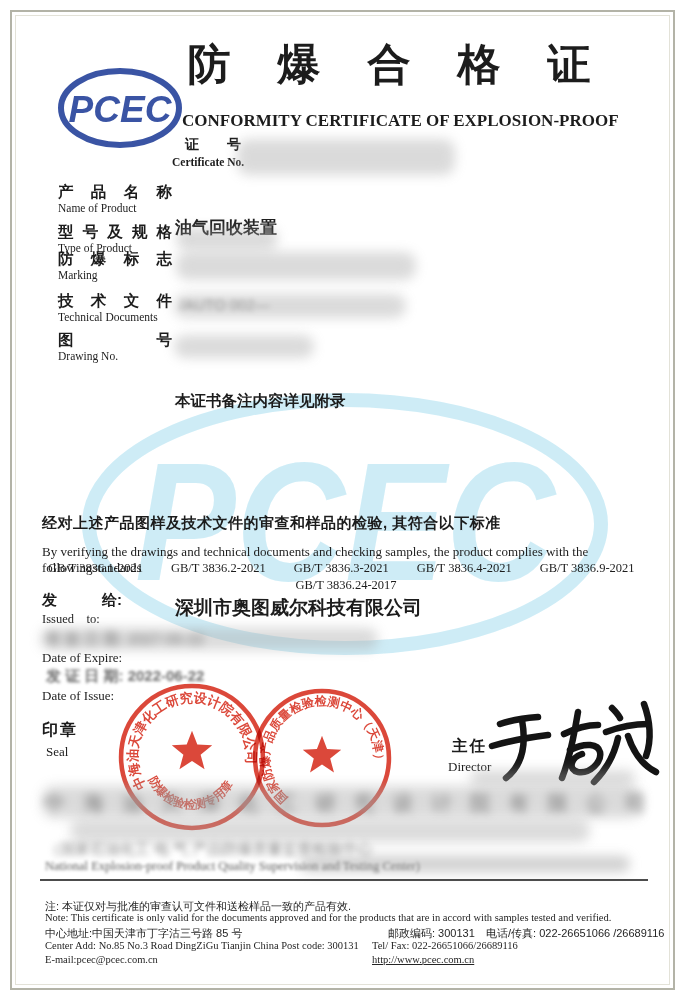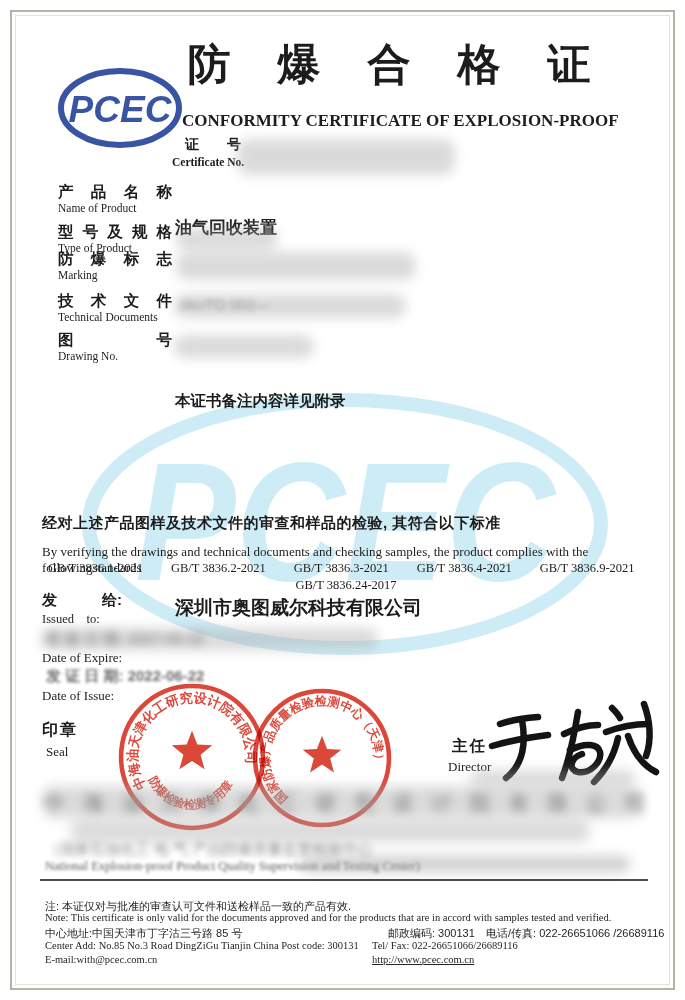--- a/index.html
+++ b/index.html
@@ -174,15 +174,15 @@
   <div class="abs foot" style="left:45px;top:899px;">注: 本证仅对与批准的审查认可文件和送检样品一致的产品有效.</div>
   <div class="abs foot-en" style="left:45px;top:912px;">Note: This certificate is only valid for the documents approved and for the products that are in accord with samples tested and verified.</div>
 
   <div class="abs foot" style="left:45px;top:926px;">中心地址:中国天津市丁字沽三号路 85 号</div>
   <div class="abs foot" style="left:372px;top:926px;padding-left:16px;">邮政编码: 300131</div>
   <div class="abs foot" style="left:486px;top:926px;">电话/传真: 022-26651066 /26689116</div>
 
   <div class="abs foot-en" style="left:45px;top:940px;">Center Add: No.85 No.3 Road DingZiGu Tianjin China Post code: 300131</div>
   <div class="abs foot-en" style="left:372px;top:940px;">Tel/ Fax: 022-26651066/26689116</div>
 
-  <div class="abs foot-en" style="left:45px;top:954px;">E-mail:with@pcec.com.cn</div>
+  <div class="abs foot-en" style="left:45px;top:954px;">E-mail:pcec@pcec.com.cn</div>
   <div class="abs foot-en u" style="left:372px;top:954px;">http://www.pcec.com.cn</div>
 </div>
 
 </body></html>

